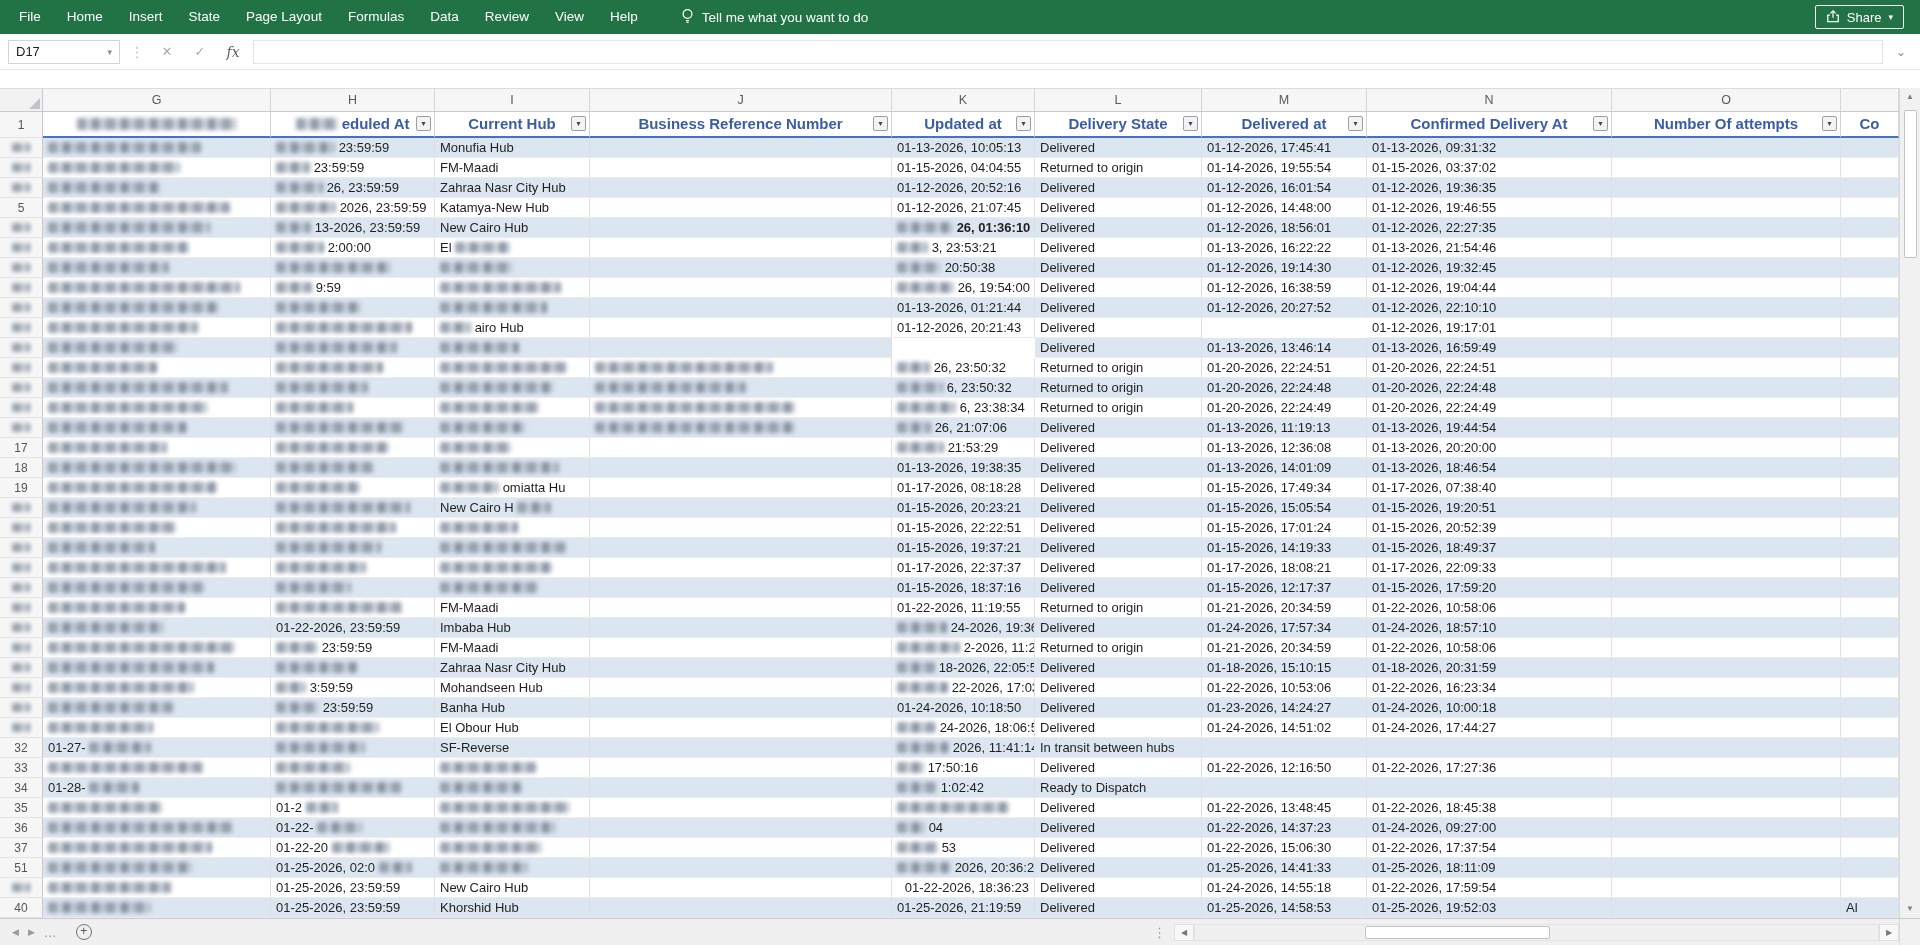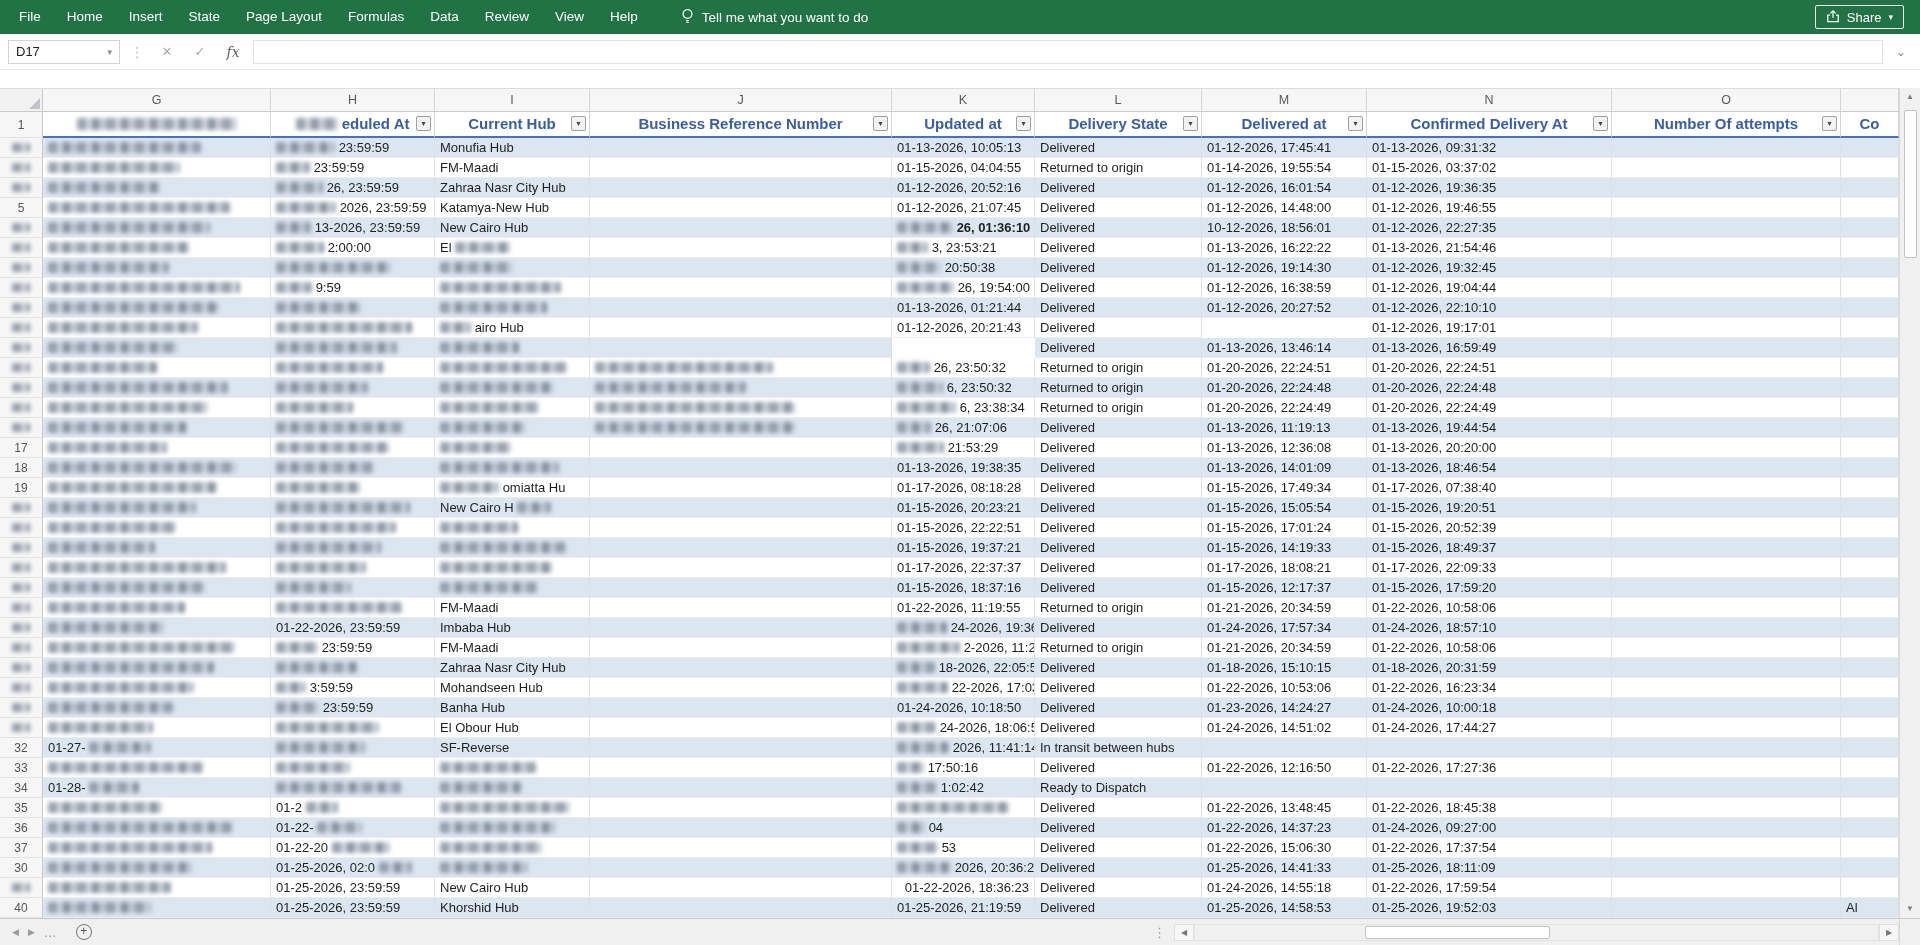--- a/index.html
+++ b/index.html
@@ -227,21 +227,21 @@
         <div class="row">
           <div class="gutter">
             <span class="sm" style="width: 18px;"></span>
           </div>
           <div class="cell band" style="width: 228px;"><span class="sm" style="width: 162px;"></span></div>
           <div class="cell band" style="width: 164px;"><span class="sm" style="width: 35px;"></span> <span>13-2026, 23:59:59</span></div>
           <div class="cell band" style="width: 155px;"><span>New Cairo Hub</span></div>
           <div class="cell band" style="width: 302px;"></div>
           <div class="cell band" style="width: 143px; font-weight: bold;"><span class="sm" style="width: 56px;"></span> <span>26, 01:36:10</span></div>
           <div class="cell band" style="width: 167px;"><span>Delivered</span></div>
-          <div class="cell band" style="width: 165px;"><span>10-12-2026, 18:56:01</span></div>
+          <div class="cell band" style="width: 165px;"><span>01-12-2026, 18:56:01</span></div>
           <div class="cell band" style="width: 245px;"><span>01-12-2026, 22:27:35</span></div>
           <div class="cell band" style="width: 229px;"></div>
           <div class="cell band" style="width: 58px;"></div>
         </div>
         <div class="row">
           <div class="gutter">
             <span class="sm" style="width: 18px;"></span>
           </div>
           <div class="cell" style="width: 228px;"><span class="sm" style="width: 141px;"></span></div>
           <div class="cell" style="width: 164px;"><span class="sm" style="width: 48px;"></span> <span>2:00:00</span></div>
@@ -680,21 +680,21 @@
           <div class="cell" style="width: 155px;"><span class="sm" style="width: 102px;"></span></div>
           <div class="cell" style="width: 302px;"></div>
           <div class="cell" style="width: 143px;"><span class="sm" style="width: 41px;"></span> <span>53</span></div>
           <div class="cell" style="width: 167px;"><span>Delivered</span></div>
           <div class="cell" style="width: 165px;"><span>01-22-2026, 15:06:30</span></div>
           <div class="cell" style="width: 245px;"><span>01-22-2026, 17:37:54</span></div>
           <div class="cell" style="width: 229px;"></div>
           <div class="cell" style="width: 58px;"></div>
         </div>
         <div class="row">
-          <div class="gutter">30</div>
+          <div class="gutter">51</div>
           <div class="cell band" style="width: 228px;"><span class="sm" style="width: 144px;"></span></div>
           <div class="cell band" style="width: 164px;"><span>01-25-2026, 02:0</span> <span class="sm" style="width: 33px;"></span></div>
           <div class="cell band" style="width: 155px;"><span class="sm" style="width: 88px;"></span></div>
           <div class="cell band" style="width: 302px;"></div>
           <div class="cell band" style="width: 143px;"><span class="sm" style="width: 54px;"></span> <span>2026, 20:36:28</span></div>
           <div class="cell band" style="width: 167px;"><span>Delivered</span></div>
           <div class="cell band" style="width: 165px;"><span>01-25-2026, 14:41:33</span></div>
           <div class="cell band" style="width: 245px;"><span>01-25-2026, 18:11:09</span></div>
           <div class="cell band" style="width: 229px;"></div>
           <div class="cell band" style="width: 58px;"></div>

